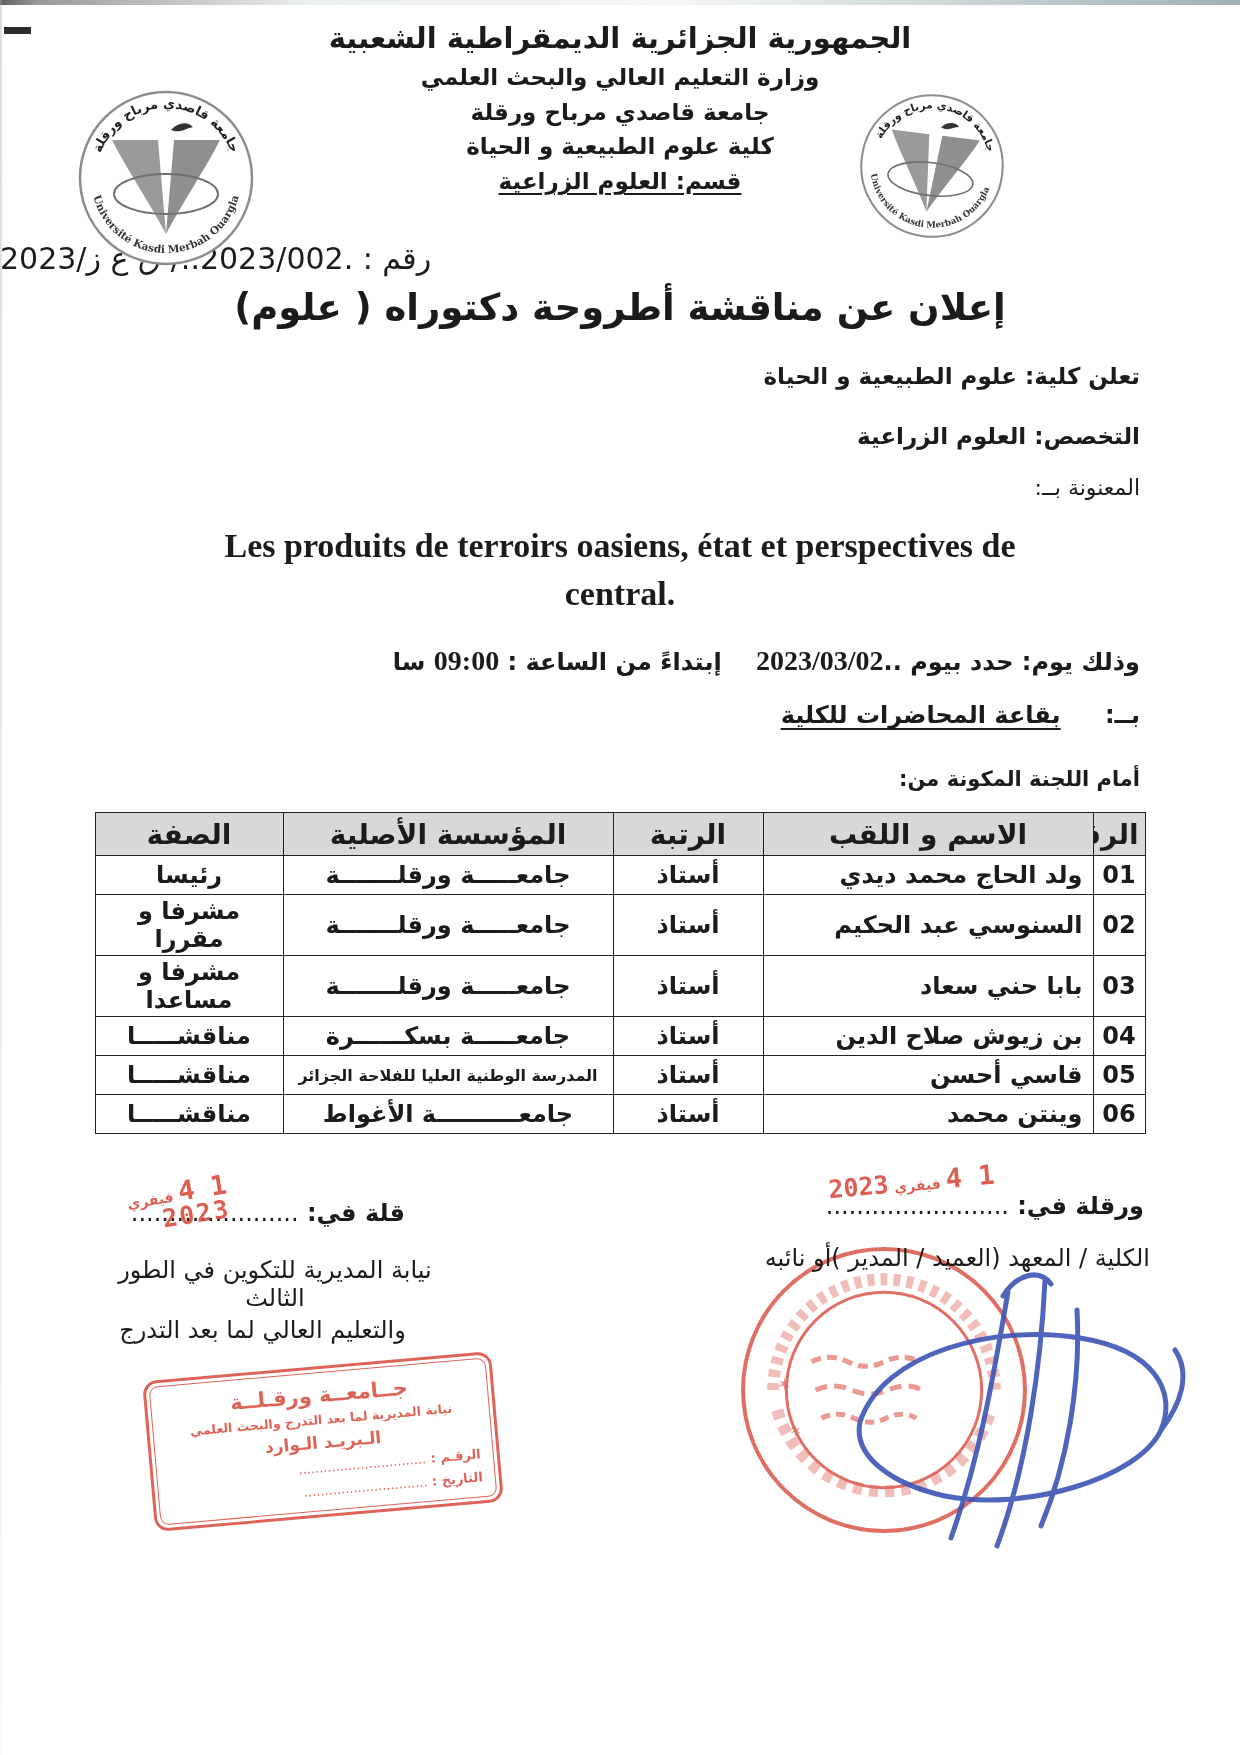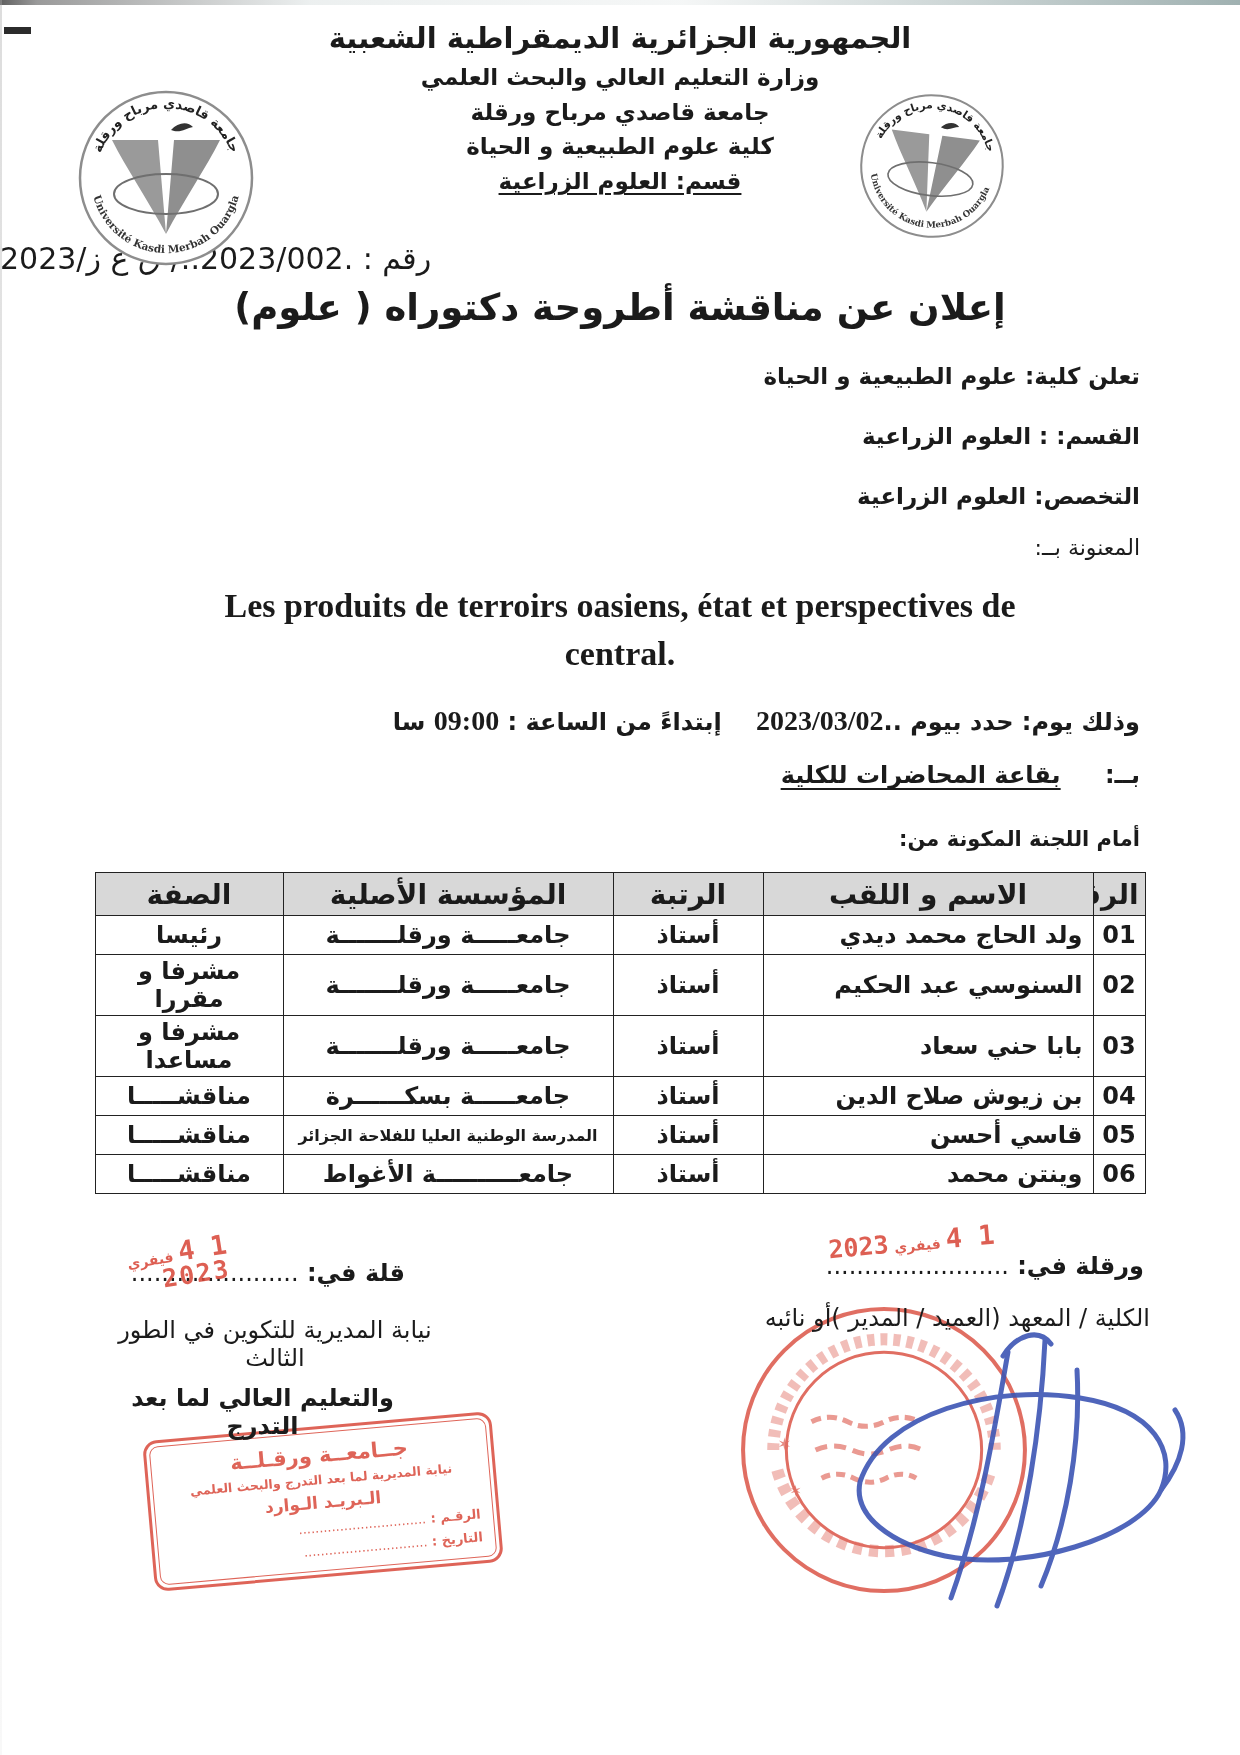--- a/index.html
+++ b/index.html
@@ -53,21 +53,21 @@
   .committee th{background:var(--th-bg,#d8d8d8);font-size:28px;height:38px;}
   .committee td{font-size:24px;height:34px;text-align:center;}
   .committee td.c-name{text-align:right;padding-right:10px;}
   .committee td.small{font-size:16px;}
 
   .doc-footer{position:relative;height:482px;}
   .f-left-date{position:absolute;left:110px;top:65px;width:295px;direction:rtl;font-size:24px;font-weight:700;z-index:2;}
   .f-right-date{position:absolute;left:772px;top:58px;width:372px;direction:rtl;font-size:24px;font-weight:700;z-index:2;}
   .dots{letter-spacing:1px;font-weight:400;}
   .f-left-office1{position:absolute;left:90px;top:122px;width:370px;text-align:center;direction:rtl;font-size:24px;font-weight:400;z-index:2;}
-  .f-left-office2{position:absolute;left:95px;top:190px;width:335px;text-align:center;direction:rtl;font-size:24px;font-weight:700;z-index:2;}
+  .f-left-office2{position:absolute;left:95px;top:182px;width:335px;text-align:center;direction:rtl;font-size:24px;font-weight:400;z-index:2;}
   .f-signatory{position:absolute;left:698px;top:110px;width:452px;direction:rtl;text-align:right;font-size:24px;font-weight:400;z-index:2;}
 
   .stamp-date{position:absolute;color:var(--stamp-red,#d94a3c);font-weight:700;direction:rtl;opacity:.88;z-index:3;}
   .stamp-date .sd-day{font-size:27px;letter-spacing:7px;font-family:"DejaVu Sans Mono",monospace;}
   .stamp-date .sd-month{font-size:14px;}
   .stamp-date .sd-year{font-size:25px;font-family:"DejaVu Sans Mono",monospace;letter-spacing:2px;}
   .sd-left{left:128px;top:42px;transform:rotate(-9deg);text-align:center;}
   .sd-left .sd-year{display:block;margin-top:-5px;transform:translateX(16px);}
   .sd-right{left:828px;top:32px;transform:rotate(-5deg);}
 
@@ -142,24 +142,20 @@
   <div class="ref-line" dir="rtl">رقم : .2023/002../ ق ع ز/2023</div>
 
   <h1 class="main-title" dir="rtl">إعلان عن مناقشة أطروحة دكتوراه ( علوم)</h1>
 
   <section class="announce" dir="rtl">
     <p class="a-line">
       <span class="lbl">تعلن كلية:</span>
       <span>علوم الطبيعية و الحياة</span>
     </p>
     <p class="a-line">
-      <span class="lbl">القسم: :</span>
-      <span>العلوم الزراعية</span>
-    </p>
-    <p class="a-line">
       <span class="lbl">التخصص:</span>
       <span>العلوم الزراعية</span>
     </p>
     <p class="a-entitled">المعنونة بــ:</p>
   </section>
 
   <div class="thesis-title" dir="ltr">
     <div>Les produits de terroirs oasiens, état et perspectives de</div>
     <div>central.</div>
   </div>

